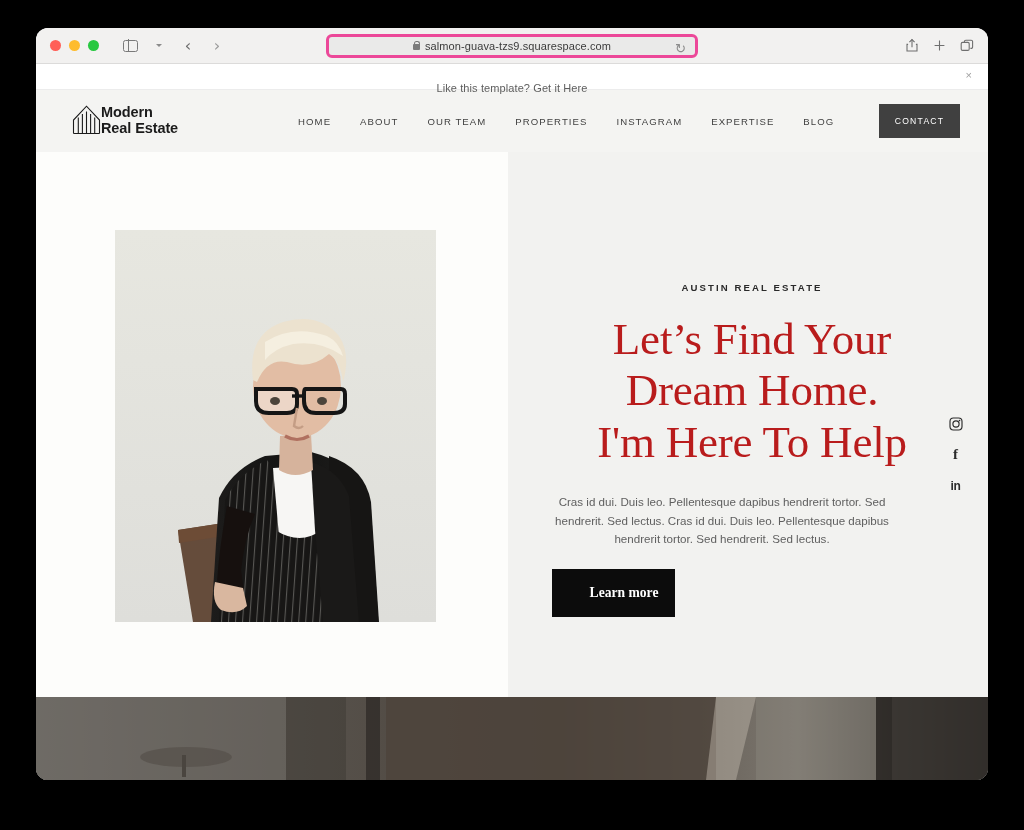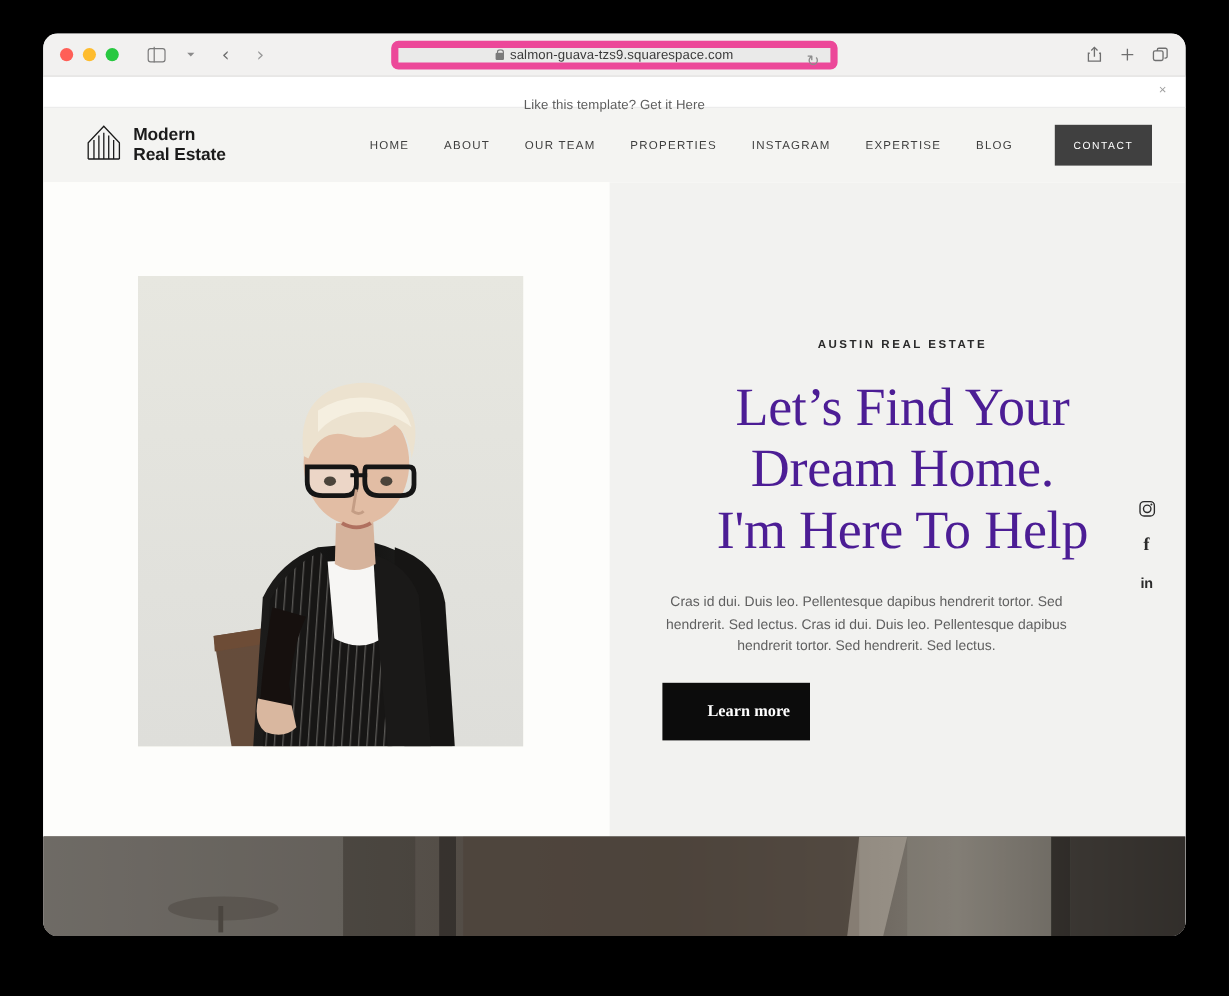--- a/index.html
+++ b/index.html
@@ -63,21 +63,21 @@
     font-size: 16px; color: #9a9a9a; line-height: 1;
     font-family: "DejaVu Sans", sans-serif;
   }
   .arrow.back { color: #6d6d6d; }
 
   .urlbar {
     position: absolute; left: 50%; transform: translateX(-50%);
     top: 6px;
     width: 372px; height: 24px;
     background: #eaeae9;
-    border: 6px solid #ec4899;
+    border: 3px solid #ec4899;
     border-radius: 6px;
     display: flex; align-items: center; justify-content: center;
   }
   .url-text {
     font-size: 11px; color: #3b3b3b; letter-spacing: .1px;
     display: flex; align-items: center; gap: 5px;
   }
   .lock {
     display: inline-block; width: 7px; height: 6px;
     background: #7b7b7b; border-radius: 1px; position: relative; margin-top: 2px;
@@ -112,21 +112,21 @@
     font-size: 11px; color: #9e9e9e; line-height: 1;
   }
 
   
   .site-header {
     height: 62px;
     background: #f4f4f2;
     display: flex; align-items: center;
     padding: 0 28px 0 36px;
   }
-  .logo { display: flex; align-items: center; gap: 10px; }
+  .logo { display: flex; align-items: flex-start; }
   .logo-text {
     font-size: 14.5px; font-weight: bold; color: #1b1b1b;
     line-height: 1.12; letter-spacing: -.1px;
   }
   .nav {
     display: flex; align-items: center; gap: 29px;
     margin-left: 120px;
   }
   .nav-item {
     font-size: 9.6px; letter-spacing: 1.05px;
@@ -154,21 +154,21 @@
   }
   .portrait svg { display: block; width: 100%; height: 100%; }
 
   .hero-content { position: absolute; left: 44px; top: 130px; width: 400px; text-align: center; }
   .eyebrow {
     font-size: 9.6px; letter-spacing: 2.1px; color: #2a2a2a;
     font-weight: bold; margin-bottom: 21px;
   }
   .headline {
     font-family: "Liberation Serif", serif;
-    font-size: 45px; line-height: 1.14; color: #4c1d95;
+    font-size: 45px; line-height: 1.14; color: #b91c1c;
     letter-spacing: -.2px; font-weight: normal;
   }
   .hero-body {
     margin-top: 25px;
     font-size: 11.6px; line-height: 1.61; color: #5f5f5f;
     width: 340px;
   }
   .learn-btn {
     margin-top: 20px;
     width: 123px; height: 48px;

